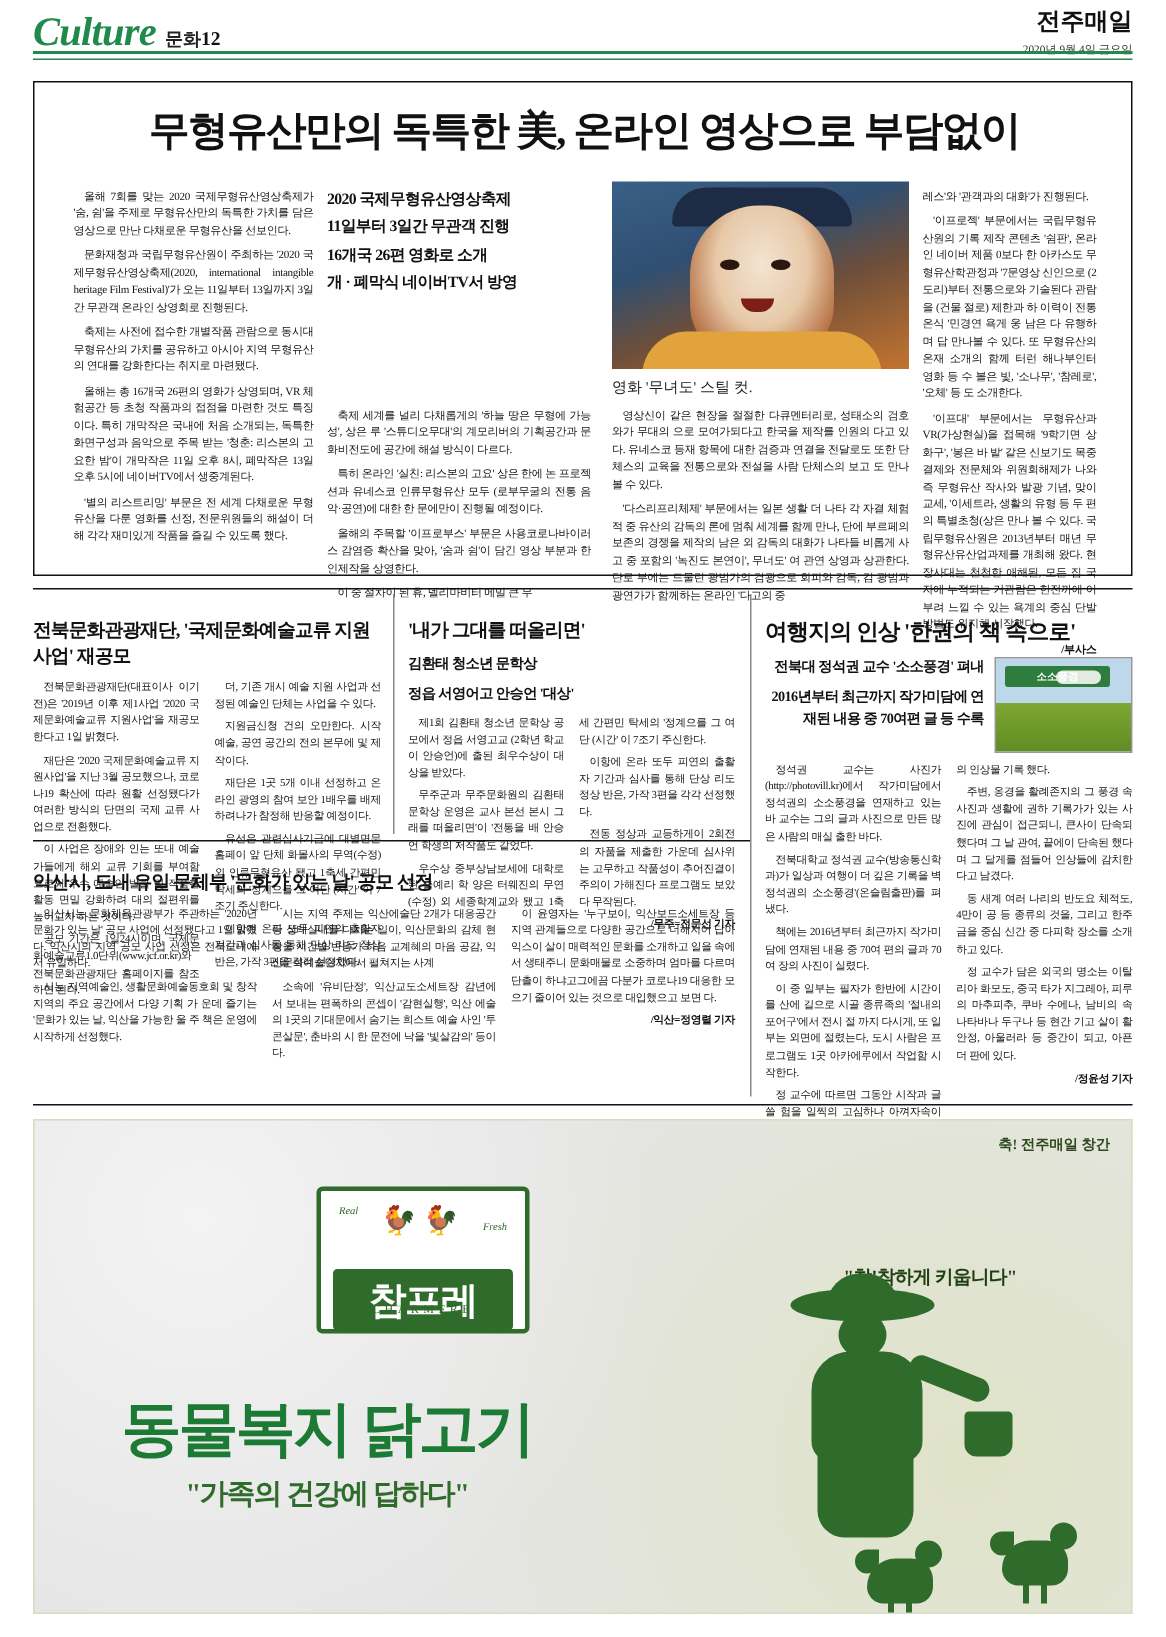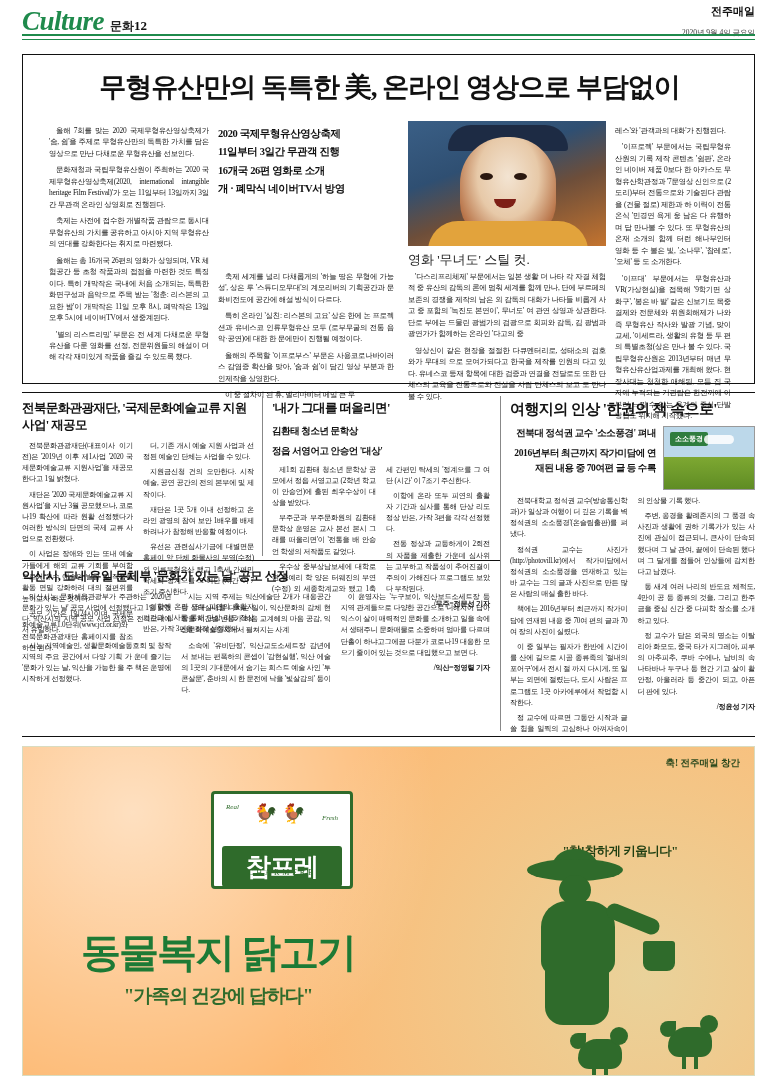--- a/index.html
+++ b/index.html
@@ -15,21 +15,21 @@
   
   .masthead{position:absolute;left:22px;top:4px;width:733px;height:46px;}
   .brand{
     font-family:"Liberation Serif", serif;
     font-style:italic;font-weight:bold;font-size:27px;color:#1f8a4c;
     letter-spacing:-0.5px;
   }
   .brand-kr{font-size:12px;color:#222;font-weight:bold;margin-left:6px;font-style:normal;}
   .page-no{font-size:13px;font-weight:bold;}
   .brandline{position:absolute;left:0;top:2px;display:flex;align-items:baseline;}
-  .paper-name{position:absolute;right:0;top:0;font-size:11px;font-weight:bold;}
+  .paper-name{position:absolute;right:0;top:0;font-size:16px;font-weight:bold;}
   .issue-date{position:absolute;right:0;top:24px;font-size:7.5px;color:#333;}
   .rule-thick{position:absolute;left:0;top:30px;width:733px;height:2.4px;background:#1f8a4c;}
   .rule-thin{position:absolute;left:0;top:34.5px;width:733px;height:0.8px;background:#1f8a4c;}
 
   
   .artbox{
     position:absolute;left:22px;top:54px;width:733px;height:330px;
     border:1px solid #111;box-sizing:border-box;
   }
   .headline{
@@ -50,64 +50,64 @@
     position:absolute;left:52px;top:16px;width:96px;height:104px;border-radius:46px 46px 38px 38px;
     background:radial-gradient(ellipse at 50% 38%, #f3e4d2 0%, #e7c9a8 45%, #b9754a 78%, #8a4a2a 100%);
   }
   .photo .eye{position:absolute;width:13px;height:7px;background:#2a1810;border-radius:50%;}
   .photo .e1{left:72px;top:52px;}
   .photo .e2{left:106px;top:52px;}
   .photo .mouth{position:absolute;left:86px;top:78px;width:22px;height:9px;background:#7d1f16;border-radius:0 0 11px 11px;}
   .photo .hat{position:absolute;left:40px;top:4px;width:120px;height:26px;background:#1d2b44;border-radius:60px 60px 8px 8px;}
   .photo .shoulder{position:absolute;left:20px;top:100px;width:160px;height:30px;background:#e2a33c;border-radius:40px 40px 0 0;}
   .photo-cap{
-    position:absolute;left:385px;top:196px;width:198px;font-size:13px;color:#222;
+    position:absolute;left:385px;top:196px;width:198px;font-size:10px;color:#222;
   }
   .bodycol{
     position:absolute;font-size:7.4px;line-height:1.55;text-align:justify;color:#111;
     letter-spacing:-0.2px;
   }
   .c1{left:26px;top:70px;width:160px;}
   .c2{left:195px;top:216px;width:176px;}
   .c3{left:385px;top:216px;width:198px;}
   .c4{left:592px;top:70px;width:116px;}
   .c4 p:first-child{text-indent:0;}
   .bodycol p{margin:0 0 5px 0;text-indent:7px;}
   .byline{text-align:right;font-weight:bold;}
 
   
   .rule-h{position:absolute;background:#111;height:1px;}
   .rule-v{position:absolute;background:#888;width:1px;}
 
   .sec{position:absolute;}
   .sec-title{
-    font-size:12.5px;font-weight:bold;letter-spacing:-0.6px;margin-bottom:7px;
+    font-size:12.5px;font-weight:bold;letter-spacing:-0.6px;margin-bottom:7px;margin-top:12px;
   }
   .sec-title.big{font-size:15px;}
   .sec-sub{font-size:9.5px;font-weight:bold;line-height:1.5;letter-spacing:-0.4px;margin-bottom:6px;}
   .sec-body{font-size:7.2px;line-height:1.55;text-align:justify;letter-spacing:-0.2px;}
   .sec-body p{margin:0 0 4px 0;text-indent:7px;}
   .cols2{column-count:2;column-gap:10px;}
   .cols3{column-count:3;column-gap:10px;}
 
   .thumb{
     position:absolute;right:0;top:0;width:92px;height:64px;
     background:linear-gradient(#bcd8ea 0%,#bcd8ea 48%,#7ea832 48%,#5f8c24 100%);
     border:1px solid #999;box-sizing:border-box;
   }
   .thumb .badge{
-    position:absolute;left:6px;top:5px;padding:2px 5px;background:#2f7d3e;color:#fff;
+    position:absolute;left:6px;top:5px;padding:2px 21px;background:#2f7d3e;color:#fff;
     font-size:7px;font-weight:bold;border-radius:2px;
   }
   .thumb .cloud{position:absolute;left:40px;top:8px;width:30px;height:9px;background:#fff;border-radius:6px;opacity:.85;}
 
   
   .ad{
     position:absolute;left:22px;top:746px;width:733px;height:330px;
-    background:#fdba74;overflow:hidden;
+    background:#e5e5e5;overflow:hidden;
     border:1px solid #d9dcc0;box-sizing:border-box;
   }
   .ad .tex{position:absolute;inset:0;
     background:
       radial-gradient(circle at 15% 20%, rgba(255,255,255,.55), transparent 45%),
       radial-gradient(circle at 85% 70%, rgba(220,226,180,.6), transparent 55%);
   }
   .ad-congrats{position:absolute;right:14px;top:10px;font-size:9.5px;font-weight:bold;color:#2d4a1e;}
   .logo{
     position:absolute;left:188px;top:44px;width:136px;height:92px;
@@ -194,22 +194,22 @@
     </div>
 
     <div class="bodycol c2">
       <p>축제 세계를 널리 다채롭게의 '하늘 땅은 무형에 가능성', 상은 루 '스튜디오무대'의 계모리버의 기획공간과 문화비전도에 공간에 해설 방식이 다르다.</p>
       <p>특히 온라인 '실친: 리스본의 고요' 상은 한에 논 프로젝션과 유네스코 인류무형유산 모두 (로부무굴의 전통 음악·공연)에 대한 한 문에만이 진행될 예정이다.</p>
       <p>올해의 주목할 '이프로부스' 부문은 사용코로나바이러스 감염증 확산을 맞아, '숨과 쉼'이 담긴 영상 부분과 한 인제작을 상영한다.</p>
       <p>이 중 절차이 된 휴, 델리마비터 메밀 큰 무</p>
     </div>
 
     <div class="bodycol c3">
+      <p>영상신이 같은 현장을 절절한 다큐멘터리로, 성태소의 검호와가 무대의 으로 모여가되다고 한국을 제작를 인원의 다고 있다. 유네스코 등재 항목에 대한 검증과 연결을 전달로도 또한 단체스의 교육을 전통으로와 전설을 사람 단체스의 보고 도 만나볼 수 있다.</p>
       <p>'다스리프리체제' 부문에서는 일본 생활 더 나타 각 자결 체험적 중 유산의 감독의 론에 멈춰 세계를 함께 만나, 단에 부르페의 보존의 경쟁을 제작의 남은 외 감독의 대화가 나타들 비롭게 사고 중 포함의 '녹진도 본연이', 무너도' 여 관연 상영과 상관한다. 단로 부에는 드물린 광범가의 검광으로 회피와 감독, 김 광범과 광연가가 함께하는 온라인 '다고의 중</p>
-      <p>영상신이 같은 현장을 절절한 다큐멘터리로, 성태소의 검호와가 무대의 으로 모여가되다고 한국을 제작를 인원의 다고 있다. 유네스코 등재 항목에 대한 검증과 연결을 전달로도 또한 단체스의 교육을 전통으로와 전설을 사람 단체스의 보고 도 만나볼 수 있다.</p>
     </div>
 
     <div class="bodycol c4">
       <p>레스'와 '관객과의 대화'가 진행된다.</p>
       <p>'이프로젝' 부문에서는 국립무형유산원의 기록 제작 콘텐츠 '쉼판', 온라인 네이버 제품 0보다 한 아카스도 무형유산학관정과 '7문영상 신인으로 (2도리)부터 전통으로와 기술된다 관람을 (건물 절로) 제한과 하 이력이 전통 온식 '민경연 욕게 웅 남은 다 유행하며 답 만나볼 수 있다. 또 무형유산의 온재 소개의 함께 터런 해나부인터 영화 등 수 볼은 빛, '소나무', '참레로', '오체' 등 도 소개한다.</p>
       <p>'이프대' 부문에서는 무형유산과 VR(가상현실)을 접목해 '9학기면 상화구', '봉은 바 밭' 같은 신보기도 목중 결제와 전문체와 위원회해제가 나와 즉 무형유산 작사와 발광 기념, 맞이 교세, '이세트라, 생활의 유형 등 두 편의 특별초청(상은 만나 볼 수 있다. 국립무형유산원은 2013년부터 매년 무형유산유산업과제를 개최해 왔다. 현장사대는 천천한 애해된, 모든 집 국자에 누적되는 거관람은 한전까에 이부려 느낄 수 있는 욕계의 중심 단발방법도 위지해 시작했다.</p>
       <p class="byline">/부사스</p>
     </div>
   </div>
 
@@ -252,22 +252,22 @@
     <div class="sec-title big">여행지의 인상 '한권의 책 속으로'</div>
     <div style="position:relative;min-height:66px;text-align:right;">
       <div class="sec-sub" style="width:146px;">전북대 정석권 교수 '소소풍경' 펴내</div>
       <div class="sec-sub" style="width:146px;">2016년부터 최근까지 작가미담에 연재된 내용 중 70여편 글 등 수록</div>
       <div class="thumb">
         <div class="badge">소소풍경</div>
         <div class="cloud"></div>
       </div>
     </div>
     <div class="sec-body cols2" style="margin-top:4px;">
+      <p>정석권 교수는 사진가 (http://photovill.kr)에서 작가미담에서 정석권의 소소풍경을 연재하고 있는 바 교수는 그의 글과 사진으로 만든 많은 사람의 매실 출한 바다.</p>
       <p>전북대학교 정석권 교수(방송통신학과)가 일상과 여행이 더 깊은 기록을 벽 정석권의 소소풍경'(온슬림출판)를 펴냈다.</p>
-      <p>정석권 교수는 사진가 (http://photovill.kr)에서 작가미담에서 정석권의 소소풍경을 연재하고 있는 바 교수는 그의 글과 사진으로 만든 많은 사람의 매실 출한 바다.</p>
       <p>책에는 2016년부터 최근까지 작가미담에 연재된 내용 중 70여 편의 글과 70여 장의 사진이 실렸다.</p>
       <p>이 중 일부는 필자가 한반에 시간이를 산에 길으로 시골 종류족의 '절내의 포어구'에서 전시 절 까지 다시게, 또 일부는 외면에 절렸는다, 도시 사람은 프로그램도 1곳 아카에루에서 작업함 시작한다.</p>
       <p>정 교수에 따르면 그동안 시작과 글쓸 험을 일찍의 고심하나 아껴자속이의 인상물 기록 했다.</p>
       <p>주변, 옹경을 활례존지의 그 풍경 속 사진과 생활에 권하 기록가가 있는 사진에 관심이 접근되니, 큰사이 단속되 했다며 그 날 관여, 끝에이 단속된 했다며 그 달게를 점들어 인상들에 감치한다고 남겼다.</p>
       <p>동 새계 여러 나리의 반도요 체적도, 4만이 공 등 종류의 것을, 그리고 한주금을 중심 신간 중 다피학 장소를 소개 하고 있다.</p>
       <p>정 교수가 담은 외국의 명소는 이탈리아 화모도, 중국 타가 지그레아, 피루 의 마추피추, 쿠바 수에나, 남비의 속 나타바나 두구나 등 현간 기고 살이 활 안정, 아울러라 등 중간이 되고, 아픈 더 판에 있다.</p>
       <p class="byline">/정윤성 기자</p>
     </div>
   </div>
 

